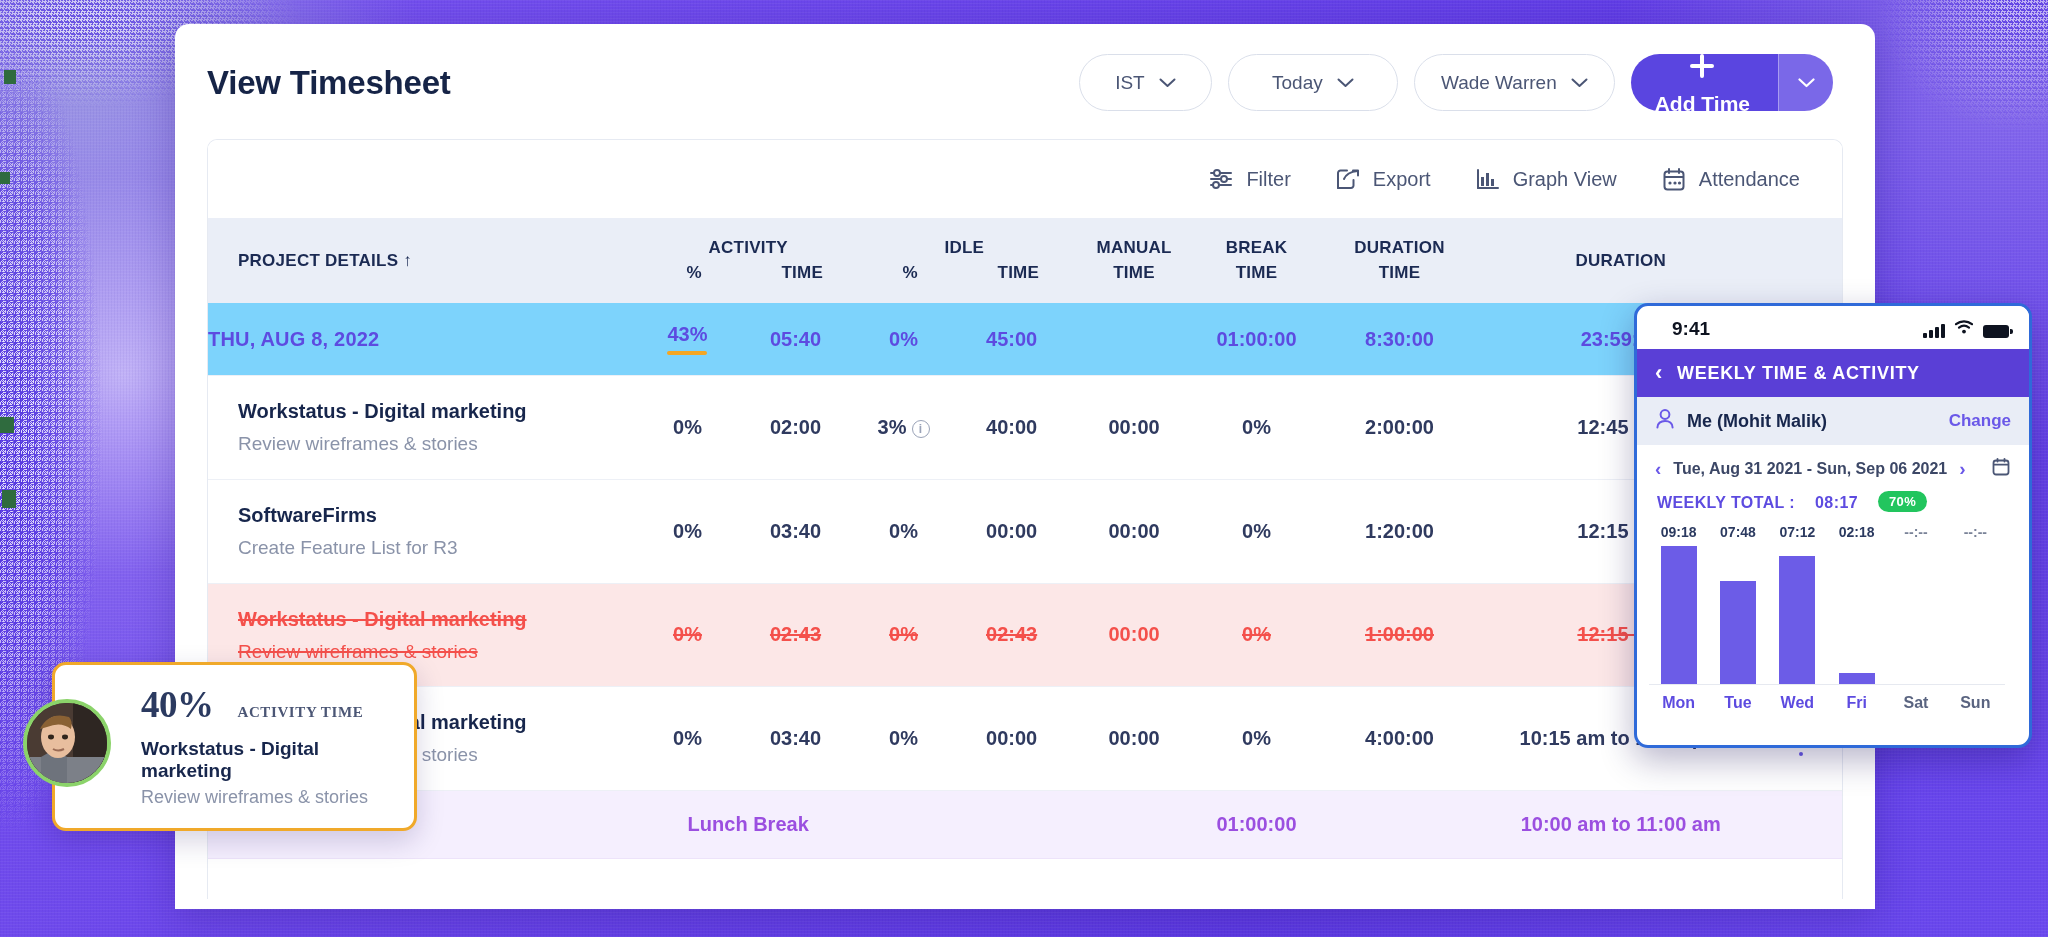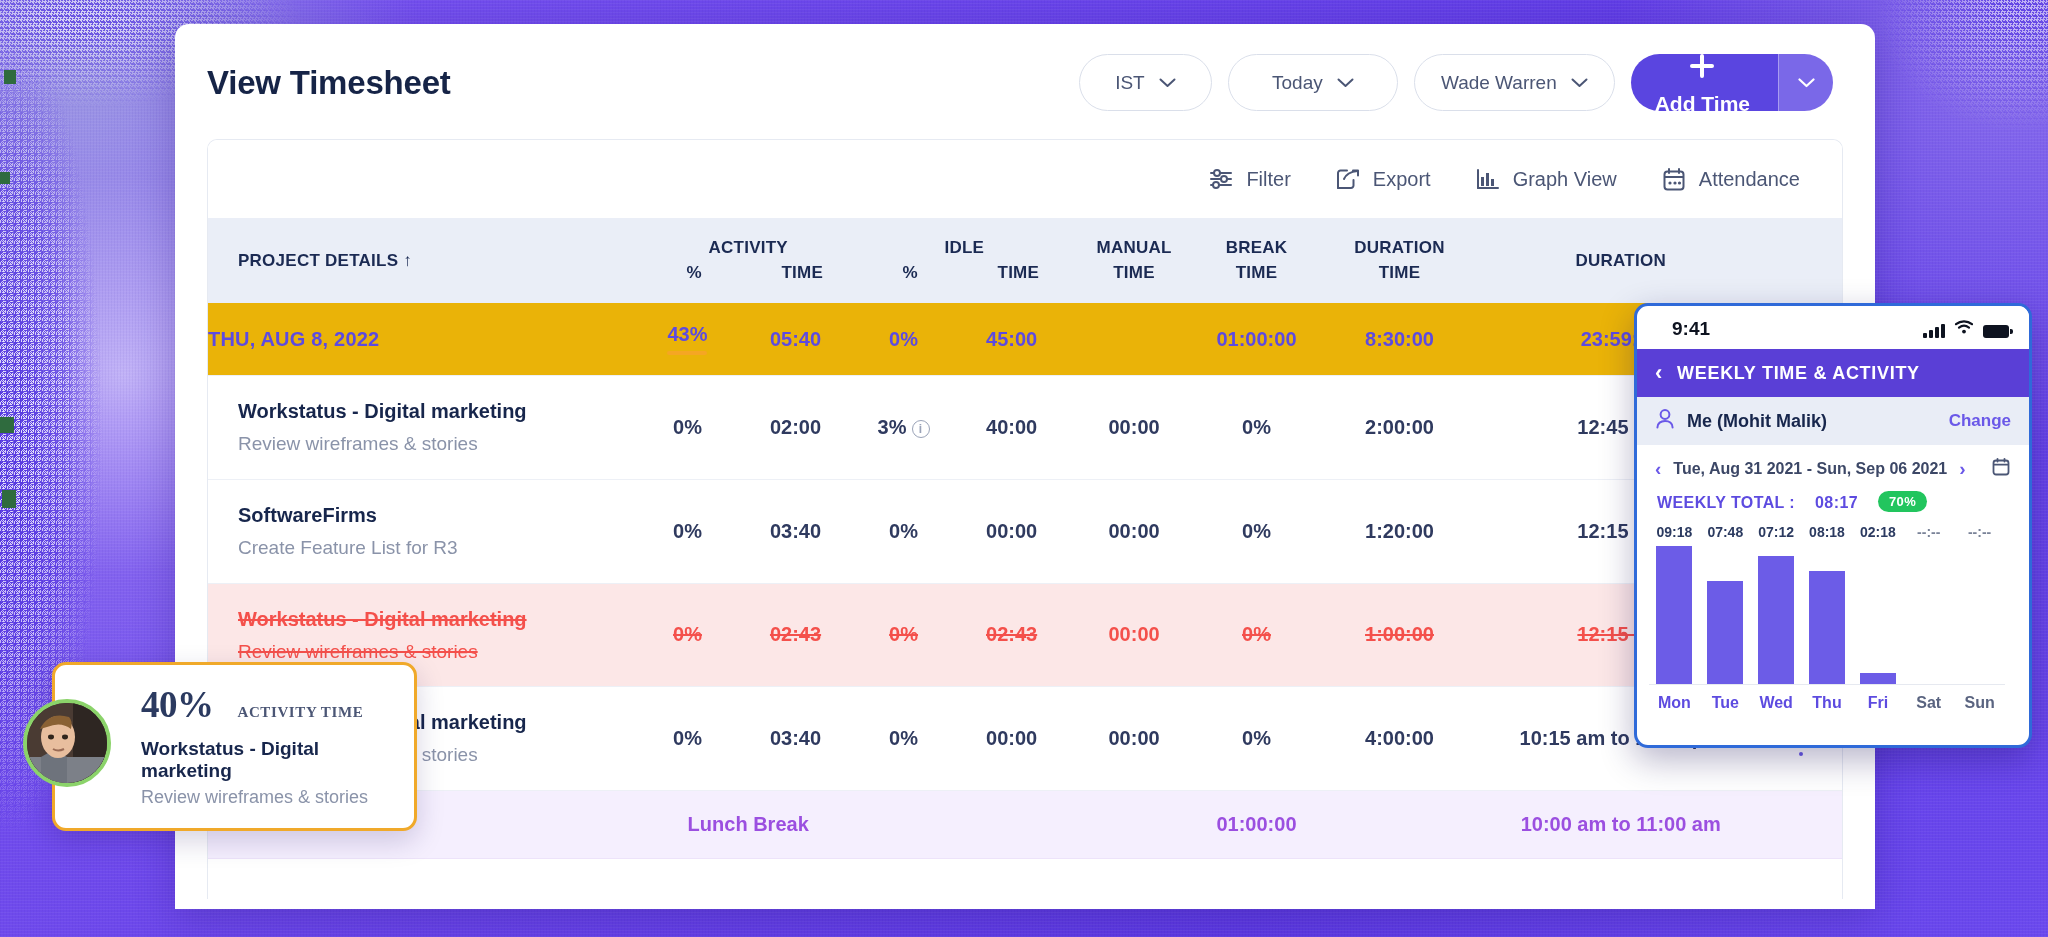--- a/index.html
+++ b/index.html
@@ -185,21 +185,21 @@
     text-align: center;
     font-size: 20px; font-weight: 700;
     color: #2F3A5F;
     border-bottom: 1px solid #EDF0F6;
     vertical-align: middle;
     white-space: nowrap;
   }
   tbody td.proj { text-align: left; padding-left: 30px; }
 
   tr.date-row td {
-    background: #eab308;
+    background: #7dd3fc;
     color: #5D4BE0;
     font-size: 20px; font-weight: 700;
     padding: 20px 0;
   }
   tr.date-row td.proj { color: #5D4BE0; letter-spacing: .2px; }
   .pct-underline {
     display: inline-block; position: relative; padding-bottom: 9px;
   }
   .pct-underline::after {
     content: ""; position: absolute; left: 50%; transform: translateX(-50%);
@@ -724,27 +724,20 @@
         <div class="m-day">Tue</div>
       </div>
       <div class="m-col">
         <div class="m-val">07:12</div>
         <div class="m-bar-zone">
           <div class="m-bar" style="height: 93%; background: rgb(108, 92, 231);"></div>
         </div>
         <div class="m-day">Wed</div>
       </div>
       <div class="m-col">
-        <div class="m-val">08:18</div>
-        <div class="m-bar-zone">
-          <div class="m-bar" style="height: 82%; background: rgb(108, 92, 231);"></div>
-        </div>
-        <div class="m-day">Thu</div>
-      </div>
-      <div class="m-col">
         <div class="m-val">02:18</div>
         <div class="m-bar-zone">
           <div class="m-bar" style="height: 8%; background: rgb(108, 92, 231);"></div>
         </div>
         <div class="m-day">Fri</div>
       </div>
       <div class="m-col">
         <div class="m-val empty">--:--</div>
         <div class="m-bar-zone"></div>
         <div class="m-day off">Sat</div>

